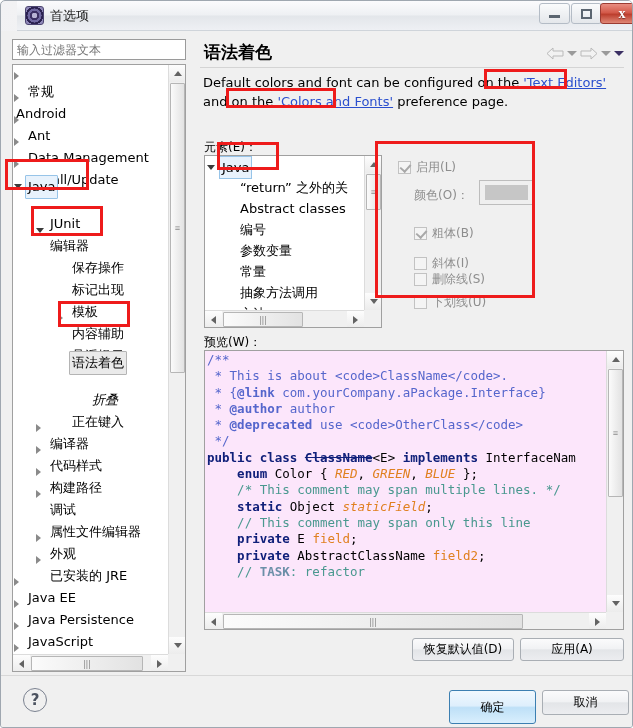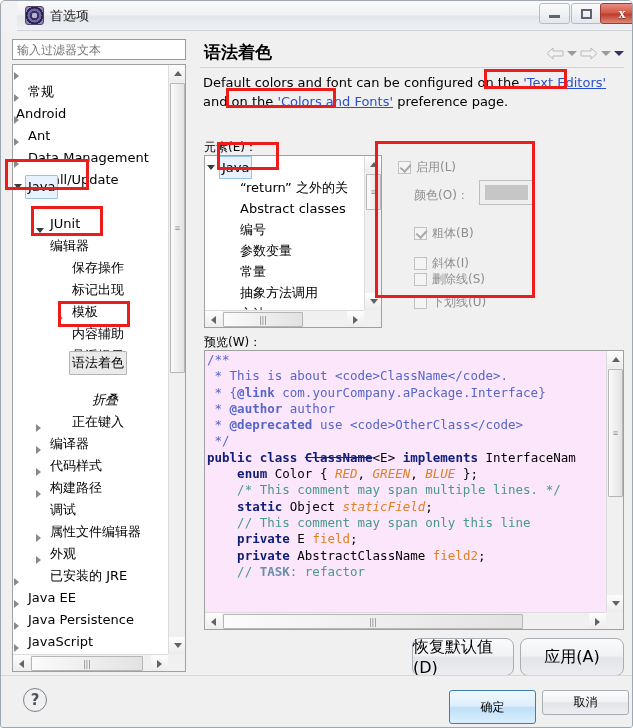--- a/index.html
+++ b/index.html
@@ -226,24 +226,24 @@
   .kw     { color:#10207a; font-weight:bold; }
   .cmt    { color:#49988f; }
   .task   { color:#6b8fa8; font-weight:bold; }
   .field  { color:#e08020; }
   .sfield { color:#e08020; font-style:italic; }
   .strike { text-decoration:line-through; }
 
   
   #apply-row { position:absolute; left:0; top:600px; width:434px; height:32px; }
   .btn {
-    position:absolute; height:38px;
-    border:1px solid #a9aeb4; border-radius:8px;
+    position:absolute; height:23px;
+    border:1px solid #a9aeb4; border-radius:3px;
     background:linear-gradient(to bottom,#fbfbfc 0%,#f1f2f4 46%,#e3e5e8 52%,#ecedf0 100%);
-    font-size:16px; color:#000; display:flex; align-items:center; justify-content:center;
+    font-size:12px; color:#000; display:flex; align-items:center; justify-content:center;
     font-family:"DejaVu Sans","Liberation Sans",sans-serif;
   }
   #btn-restore { right:114px; top:3px; width:102px; }
   #btn-apply   { right:4px;   top:3px; width:104px; }
 
   #footer-sep { position:absolute; left:0; top:674px; width:633px; height:1px; background:#d8d8d8; }
   #footer {
     position:absolute; left:0; top:675px; width:633px; height:52px;
     background:#f0f0f0;
   }

